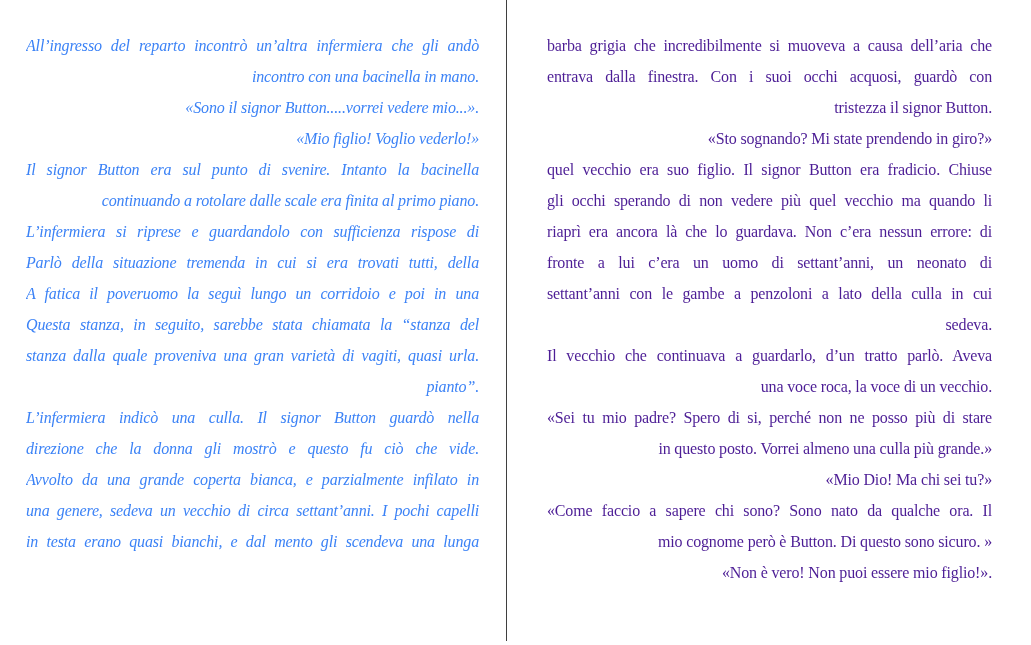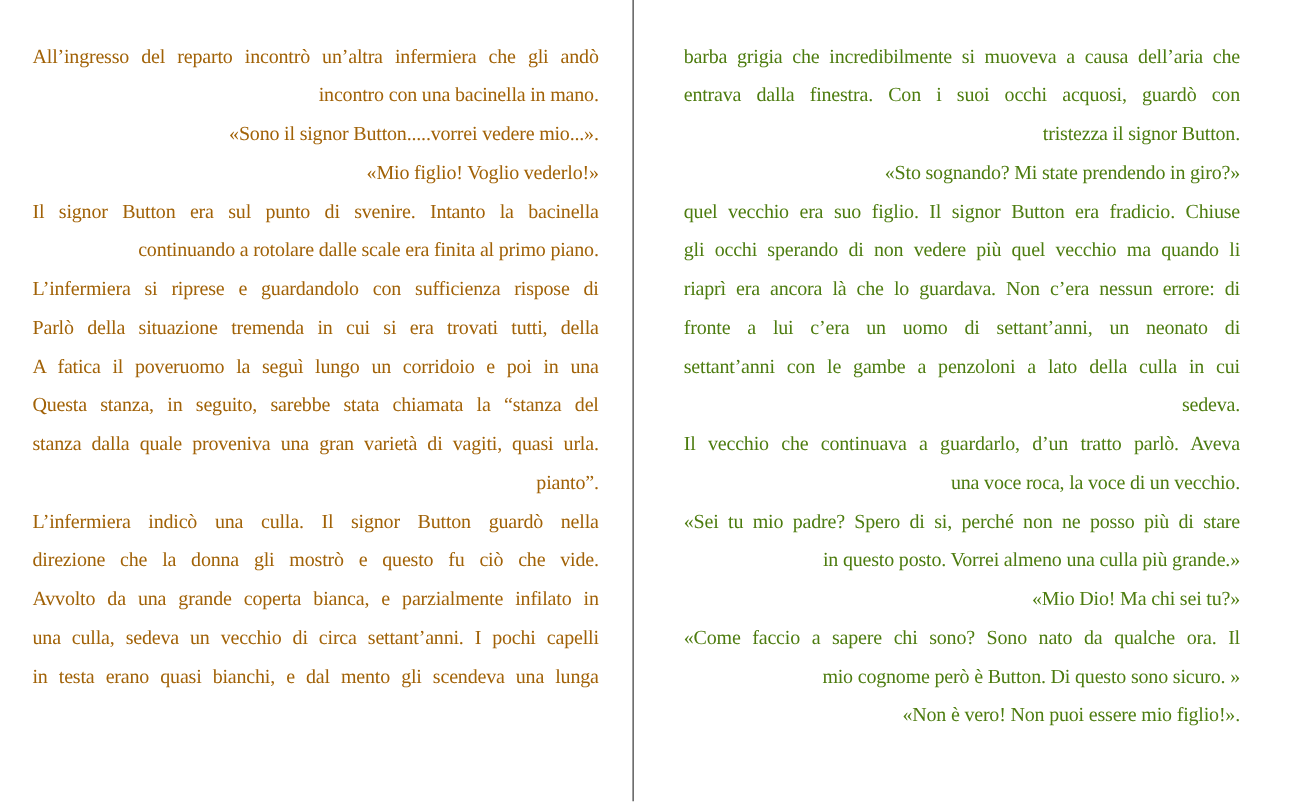--- a/index.html
+++ b/index.html
@@ -51,43 +51,43 @@
   }
   .line.just {
     text-align: justify;
     text-align-last: justify;
   }
 </style>
 </head>
 <body>
 
 <div class="page" style="background: rgb(255, 255, 255);">
-  <div class="col col-left" style="color: #a16207;">
+  <div class="col col-left" style="color: #3b82f6; font-style: italic;">
       <div class="line just">All’ingresso del reparto incontrò un’altra infermiera che gli andò</div>
       <div class="line">incontro con una bacinella in mano.</div>
       <div class="line">«Sono il signor Button.....vorrei vedere mio...».</div>
       <div class="line">«Mio figlio! Voglio vederlo!»</div>
       <div class="line just">Il signor Button era sul punto di svenire. Intanto la bacinella</div>
       <div class="line">continuando a rotolare dalle scale era finita al primo piano.</div>
       <div class="line just">L’infermiera si riprese e guardandolo con sufficienza rispose di</div>
       <div class="line just">Parlò della situazione tremenda in cui si era trovati tutti, della</div>
       <div class="line just">A fatica il poveruomo la seguì lungo un corridoio e poi in una</div>
       <div class="line just">Questa stanza, in seguito, sarebbe stata chiamata la “stanza del</div>
       <div class="line just">stanza dalla quale proveniva una gran varietà di vagiti, quasi urla.</div>
       <div class="line">pianto”.</div>
       <div class="line just">L’infermiera indicò una culla. Il signor Button guardò nella</div>
       <div class="line just">direzione che la donna gli mostrò e questo fu ciò che vide.</div>
       <div class="line just">Avvolto da una grande coperta bianca, e parzialmente infilato in</div>
-      <div class="line just">una culla, sedeva un vecchio di circa settant’anni. I pochi capelli</div>
+      <div class="line just">una genere, sedeva un vecchio di circa settant’anni. I pochi capelli</div>
       <div class="line just">in testa erano quasi bianchi, e dal mento gli scendeva una lunga</div>
     </div>
 
   <div class="divider" style="background: rgb(63, 63, 63);"></div>
 
-  <div class="col col-right" style="color: #4d7c0f;">
+  <div class="col col-right" style="color: #4c1d95;">
       <div class="line just">barba grigia che incredibilmente si muoveva a causa dell’aria che</div>
       <div class="line just">entrava dalla finestra. Con i suoi occhi acquosi, guardò con</div>
       <div class="line">tristezza il signor Button.</div>
       <div class="line">«Sto sognando? Mi state prendendo in giro?»</div>
       <div class="line just">quel vecchio era suo figlio. Il signor Button era fradicio. Chiuse</div>
       <div class="line just">gli occhi sperando di non vedere più quel vecchio ma quando li</div>
       <div class="line just">riaprì era ancora là che lo guardava. Non c’era nessun errore: di</div>
       <div class="line just">fronte a lui c’era un uomo di settant’anni, un neonato di</div>
       <div class="line just">settant’anni con le gambe a penzoloni a lato della culla in cui</div>
       <div class="line">sedeva.</div>

